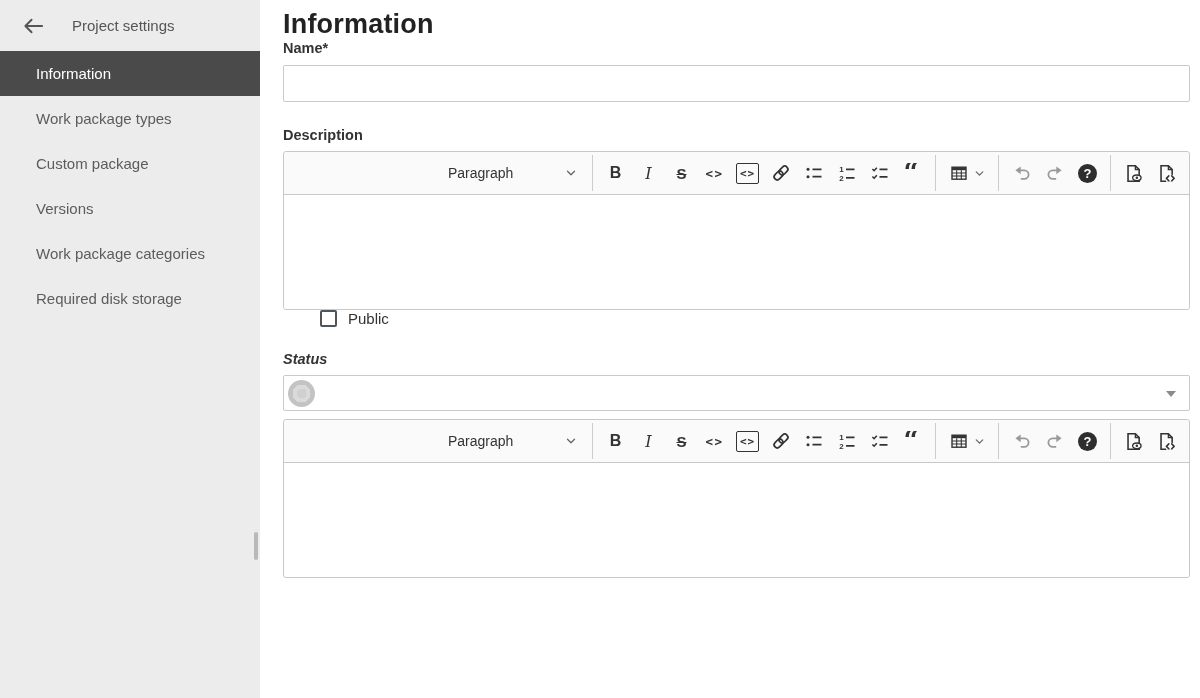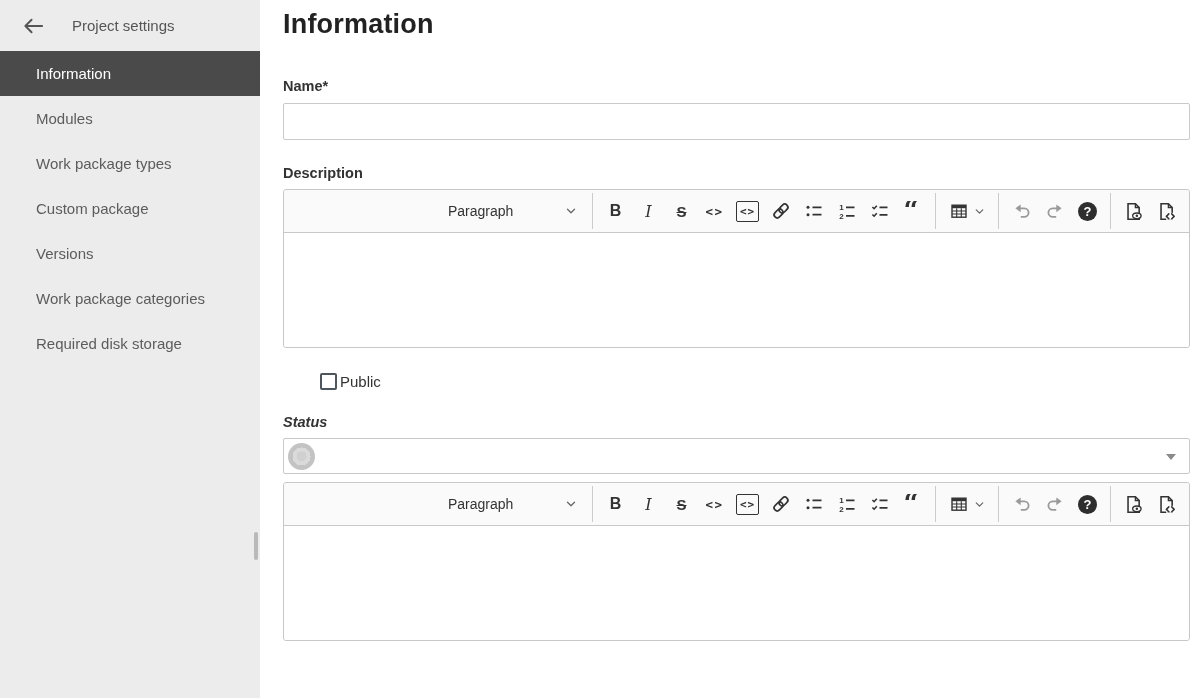--- a/index.html
+++ b/index.html
@@ -15,21 +15,21 @@
   .sidebar-title { font-size: 15px; color: #555; }
   .sidebar-nav { display: flex; flex-direction: column; }
   .sidebar-item { height: 45px; display: flex; align-items: center; padding-left: 36px; font-size: 15px; color: #5c5c5c; text-decoration: none; cursor: pointer; }
   .sidebar-item.active { background: #4a4a4a; color: #ffffff; }
   .sidebar-thumb { position: absolute; left: 254px; top: 532px; width: 4px; height: 28px; background: #b9b9b9; border-radius: 2px; cursor: ns-resize; }
 
   
   .main { flex: 1; padding: 0 10px 0 23px; }
   .page-title { font-size: 27px; font-weight: bold; color: #222; margin-top: 9px; letter-spacing: 0.2px; }
   .field-label { display: block; font-size: 14.5px; font-weight: bold; color: #333; }
-  .lbl-name { margin-top: 38px; }
+  .lbl-name { }
   .lbl-desc { margin-top: 25px; }
   .lbl-status { margin-top: 24px; font-style: italic; }
   .lbl-statusdesc { margin-top: 24px; }
 
   .text-input { display: block; width: 100%; height: 37px; margin-top: 9px; border: 1px solid #cacaca; border-radius: 2px; background: #fff; font-size: 15px; padding: 0 10px; color: #333; }
 
   
   .editor { margin-top: 8px; border: 1px solid #c8c8c8; border-radius: 3px; background: #fff; }
   .ck-toolbar { height: 43px; display: flex; align-items: center; padding: 0 6px; background: #fafafa; border-bottom: 1px solid #c8c8c8; border-radius: 3px 3px 0 0; justify-content: flex-end; }
   .ck-content { height: 114px; background: #fff; border-radius: 0 0 3px 3px; cursor: text; }
@@ -39,21 +39,21 @@
   .tb-sep { width: 1px; align-self: stretch; margin: 3px 6px; background: #ccc; }
   .g-bold { font-size: 16px; font-weight: bold; }
   .g-italic { font-size: 16px; font-style: italic; font-family: "DejaVu Serif", serif; }
   .g-strike { font-size: 15px; font-weight: bold; text-decoration: line-through; }
   .g-code { font-family: "DejaVu Sans Mono", monospace; font-size: 12.5px; font-weight: bold; letter-spacing: 1.5px; }
   .boxed { display: flex; align-items: center; justify-content: center; height: 21px; padding: 0 3px; border: 1.5px solid #333; border-radius: 2px; }
   .boxed .g-code { font-size: 11px; letter-spacing: 1px; }
   .help-circle { width: 19px; height: 19px; border-radius: 50%; background: #2e2e2e; color: #fff; font-size: 13px; font-weight: bold; display: flex; align-items: center; justify-content: center; }
 
   
-  .public-row { margin-top: 25px; display: flex; align-items: center; gap: 3px; padding-left: 37px; }
+  .public-row { display: flex; align-items: center; gap: 11px; padding-left: 37px; }
   .checkbox { appearance: none; -webkit-appearance: none; width: 17px; height: 17px; border: 2px solid #4d565c; border-radius: 2px; background: #fff; cursor: pointer; }
   .public-label { font-size: 15px; color: #333; }
 
   
   .status-select { position: relative; margin-top: 8px; height: 36px; border: 1px solid #cacaca; border-radius: 2px; background: #fff; display: flex; align-items: center; padding: 0 14px 0 4px; cursor: pointer; }
   .status-bubble { width: 27px; height: 27px; border-radius: 50%; background: radial-gradient(circle, #d0d0d0 0 5px, #dadada 5px 9px, #c3c3c3 9px 14px); }
   .select-arrow { position: absolute; right: 13px; top: 15px; width: 0; height: 0; border-left: 5px solid transparent; border-right: 5px solid transparent; border-top: 6px solid #8a8a8a; }
 
   svg { display: block; }
 </style>
@@ -66,21 +66,20 @@
     <div class="sidebar-header">
       <button class="back-btn">
         <svg width="23" height="20" viewBox="0 0 24 20">
             <path d="M10 3.5 L3.5 10 L10 16.5 M3.5 10 H21" fill="none" stroke="#555" stroke-width="2" stroke-linecap="round" stroke-linejoin="round"></path>
           </svg>
       </button>
       <span class="sidebar-title">Project settings</span>
     </div>
     <nav class="sidebar-nav">
       <a class="sidebar-item active">Information</a>
-      <a class="sidebar-item">Modules</a>
       <a class="sidebar-item">Work package types</a>
       <a class="sidebar-item">Custom package</a>
       <a class="sidebar-item">Versions</a>
       <a class="sidebar-item">Work package categories</a>
       <a class="sidebar-item">Required disk storage</a>
     </nav>
   </aside>
   <div class="sidebar-thumb"></div>
 
   <main class="main">

